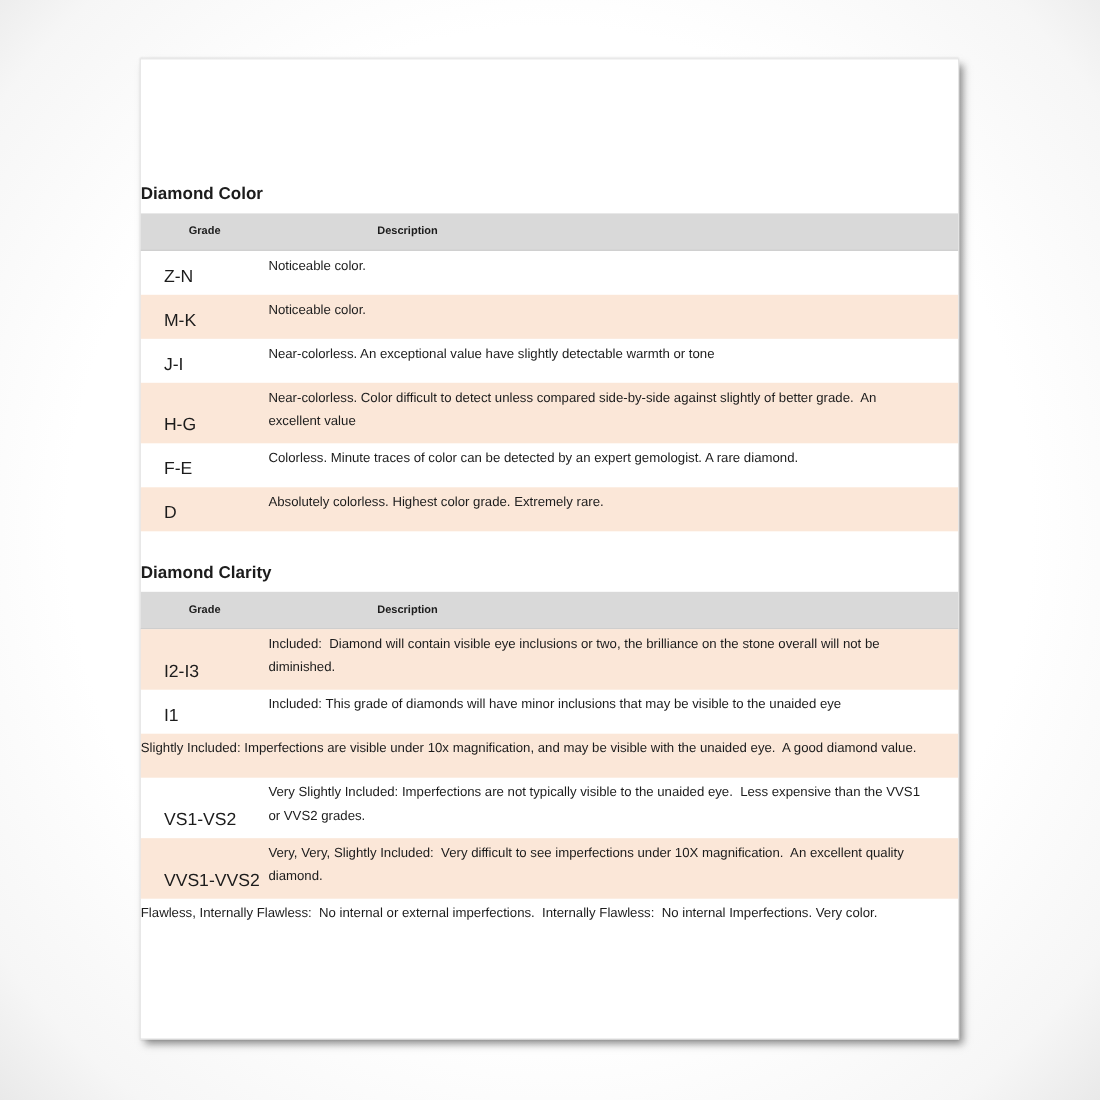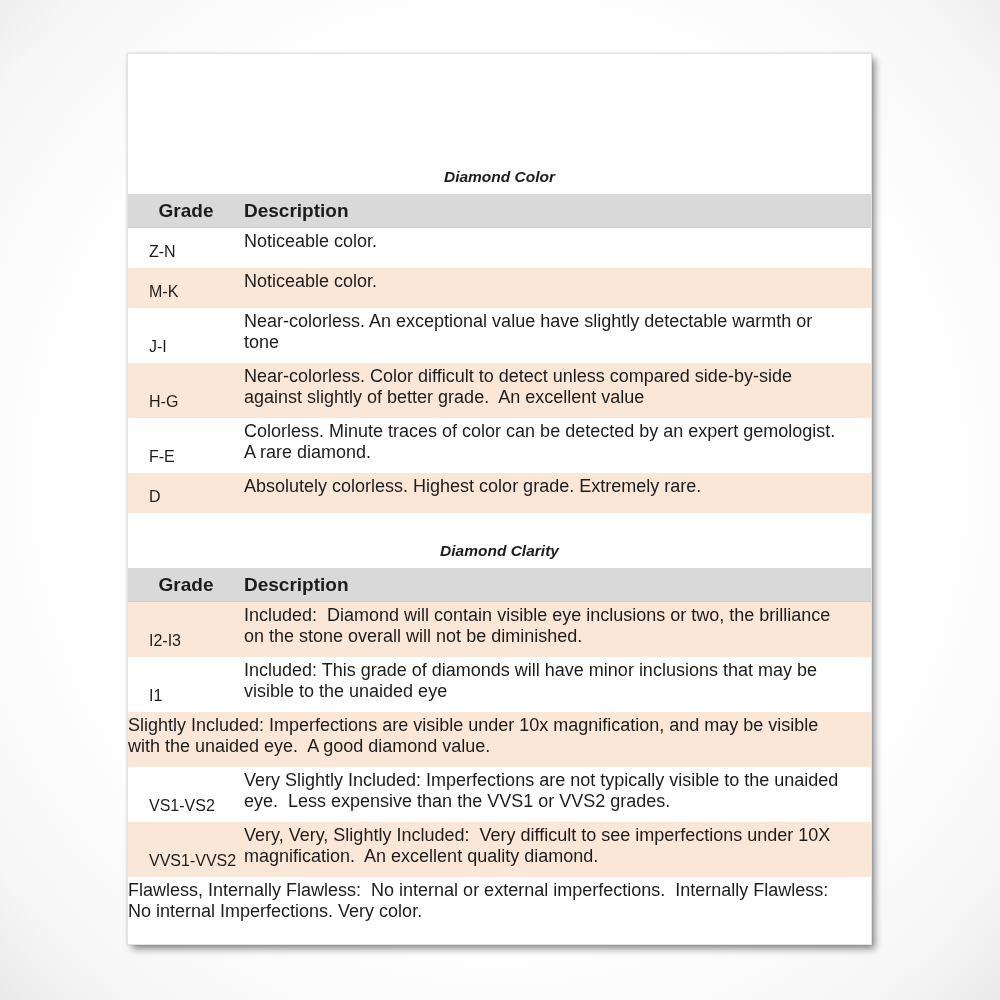--- a/index.html
+++ b/index.html
@@ -21,55 +21,54 @@
   .sheet {
     position: absolute;
     left: 127px; top: 53px;
     width: 745px; height: 892px;
     background: #ffffff;
     border: 1px solid #e3e3e3;
     box-shadow: 4px 5px 7px -1px rgba(50,50,50,0.55), 0 0 2px rgba(0,0,0,0.18);
     padding-top: 112px;
   }
   .table-title {
-    text-align: center;
+    text-align: left;
     font-weight: bold;
     font-size: 15.5px;
     line-height: 21px;
     margin-bottom: 7px;
-    font-style: italic;
   }
   .thead {
     display: flex;
     height: 34px;
     align-items: center;
     background: var(--header-bg);
     border-bottom: 1px solid #cdcdcd;
     font-weight: bold;
-    font-size: 19px;
+    font-size: 10px;
   }
   .th-grade { width: 116px; text-align: center; }
-  .th-desc  { width: 253px; }
+  .th-desc  { width: 253px; text-align: center; }
   .row { display: flex; min-height: 40px; }
   .row-tall { min-height: 62px; }
   .tbody-color .row:nth-child(even) { background: var(--row-alt-bg); }
   .tbody-clarity .row:nth-child(odd) { background: var(--row-alt-bg); }
   .grade-cell {
     width: 116px;
     display: flex;
     align-items: flex-end;
     padding: 2px 4px 7px 21px;
     font-size: 16px;
     line-height: 18px;
     text-align: center;
   }
   .desc-cell {
     flex: 1;
     padding: 3px 30px 10px 0;
-    font-size: 18px;
+    font-size: 12px;
     line-height: 21px;
     white-space: pre-wrap;
   }
   .clarity-section { margin-top: 27px; }
 </style>
 </head>
 <body>
 
 <div class="sheet">
 

